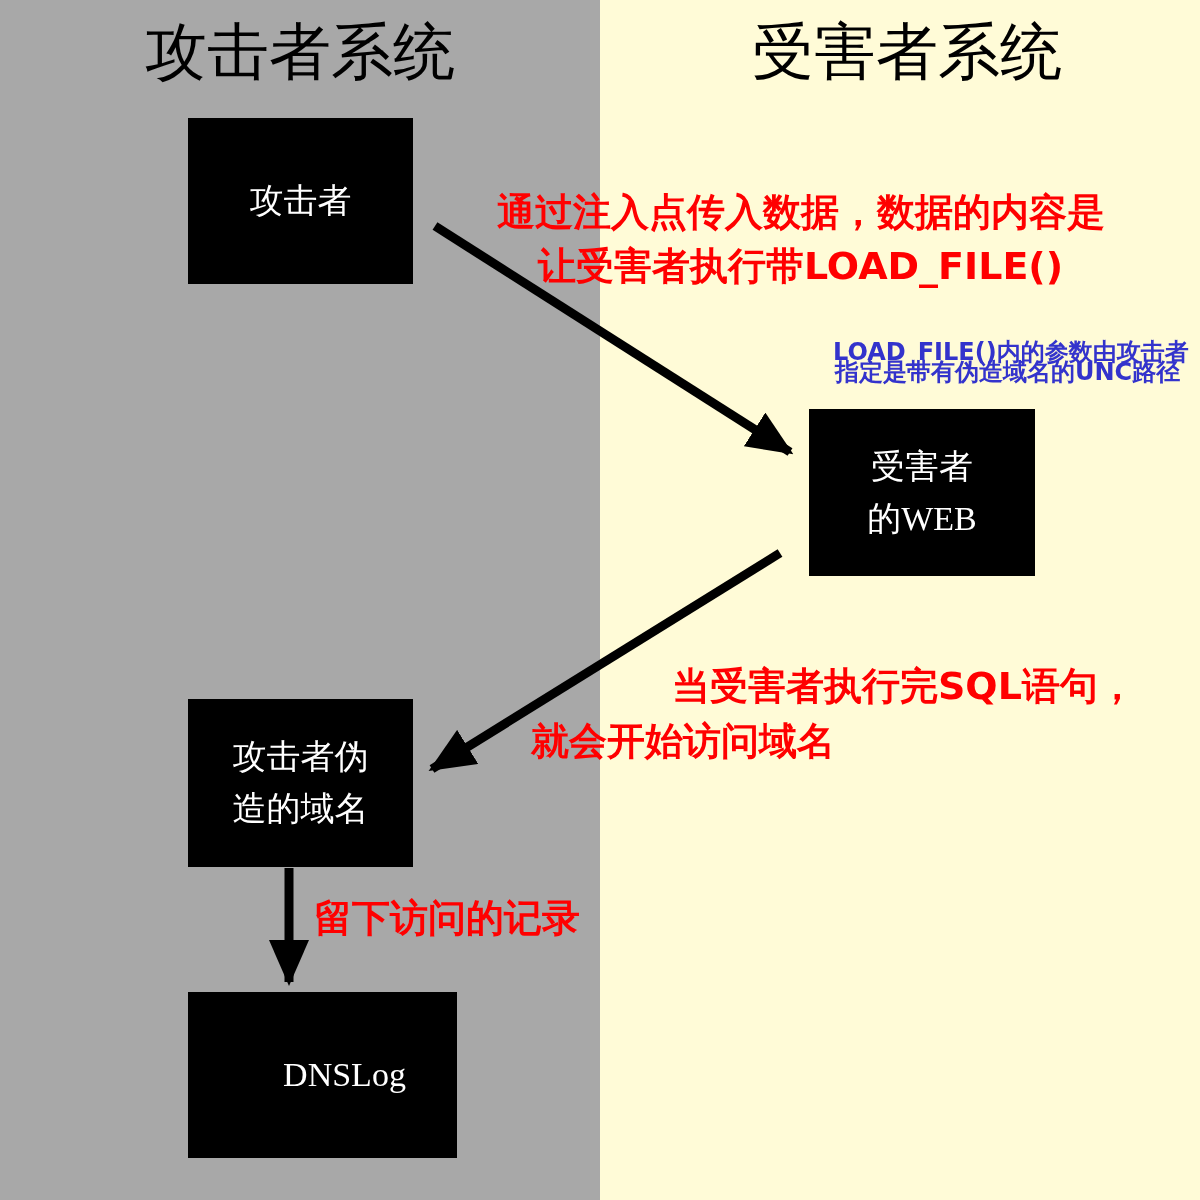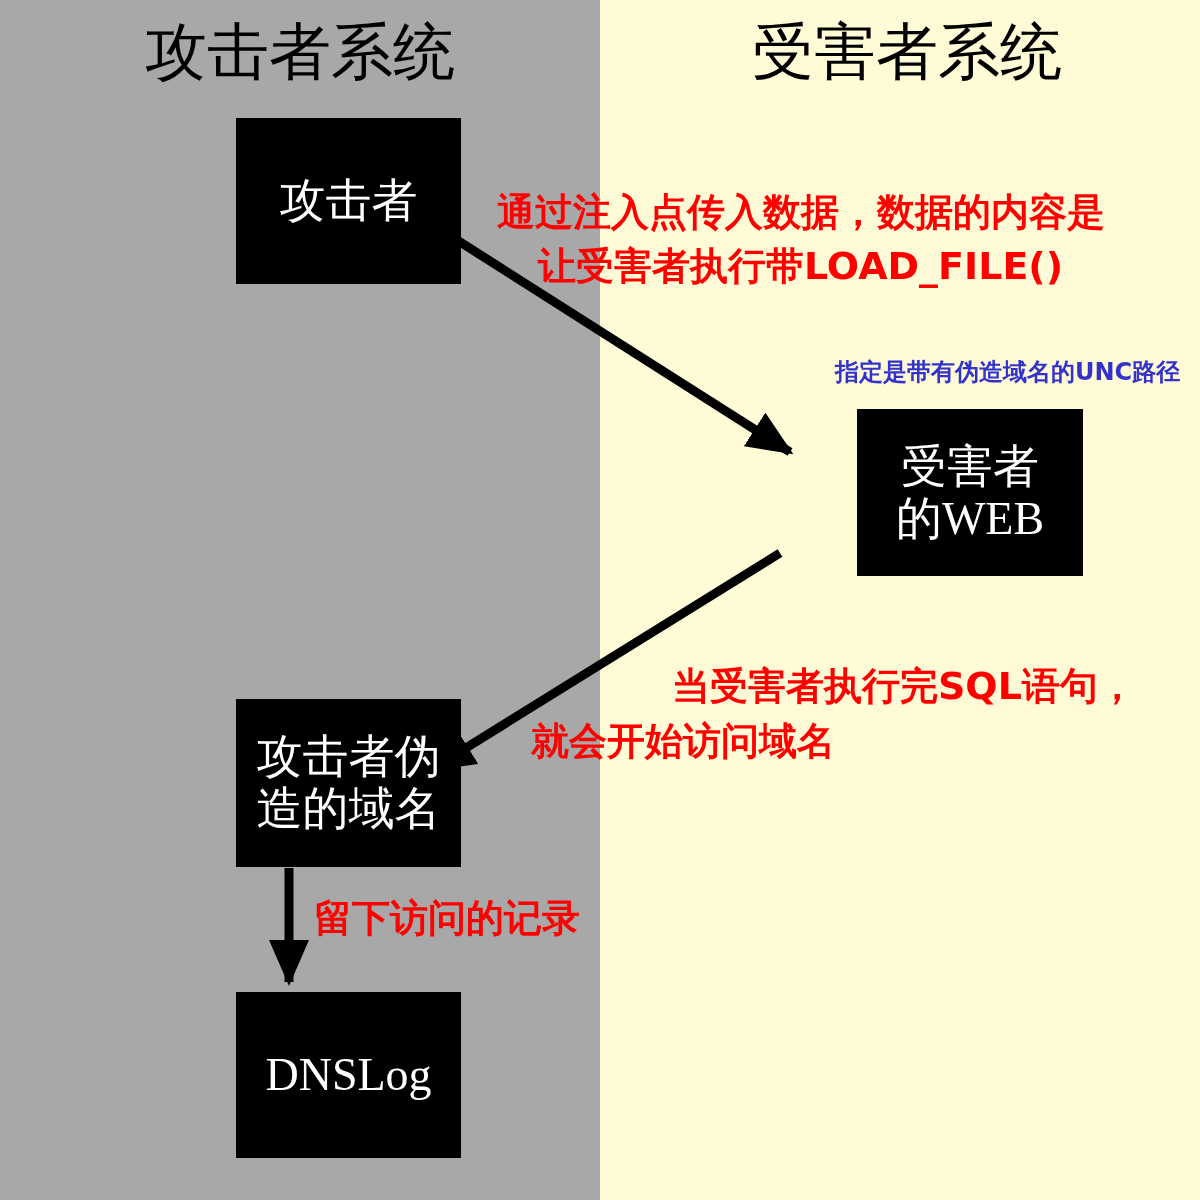--- a/index.html
+++ b/index.html
@@ -25,34 +25,33 @@
     white-space: nowrap;
   }
   .title-left  { left: 145px; top: 18px; }
   .title-right { left: 752px; top: 18px; }
 
   .node {
     position: absolute;
     background: var(--node-bg, #000000);
     color: var(--node-text, #ffffff);
     font-family: "Liberation Serif", "DejaVu Serif", serif;
-    font-size: 46px;
+    font-size: 34px;
     display: flex;
     flex-direction: column;
     align-items: center;
     justify-content: center;
     text-align: center;
     line-height: 52px;
     white-space: nowrap;
-    margin-left: 48px;
   }
   .node-attacker      { left: 188px; top: 118px;  width: 225px; height: 166px; }
   .node-victim-web    { left: 809px; top: 409px;  width: 226px; height: 167px; }
   .node-forged-domain { left: 188px; top: 699px;  width: 225px; height: 168px; }
-  .node-dnslog        { left: 188px; top: 992px;  width: 225px; height: 166px; }
+  .node-dnslog        { left: 188px; top: 992px;  width: 225px; height: 166px; padding-left: 44px; }
 
   .ann-red {
     position: absolute;
     color: var(--red-annotation, #ff0000);
     font-family: "DejaVu Sans", "Liberation Sans", sans-serif;
     font-weight: bold;
     font-size: 38px;
     line-height: 1.1;
     white-space: nowrap;
   }
@@ -111,20 +110,21 @@
     <div>造的域名</div>
   </div>
 
   <div class="node node-dnslog">
     <div>DNSLog</div>
   </div>
 
   <div class="ann-red" style="left:538px; top:246px;">让受害者执行带LOAD_FILE()</div>
   <div class="ann-red" style="left:497px; top:192px;">通过注入点传入数据，数据的内容是</div>
 
+  <div class="ann-blue" style="left:833px; top:336px;">LOAD_FILE()内的参数由攻击者</div>
   <div class="ann-blue" style="left:835px; top:356px;">指定是带有伪造域名的UNC路径</div>
 
   <div class="ann-red" style="left:672px; top:666px;">当受害者执行完SQL语句，</div>
   <div class="ann-red" style="left:531px; top:721px;">就会开始访问域名</div>
 
   <div class="ann-red" style="left:314px; top:898px;text-align:center;">留下访问的记录</div>
 
 
 </div>
 

